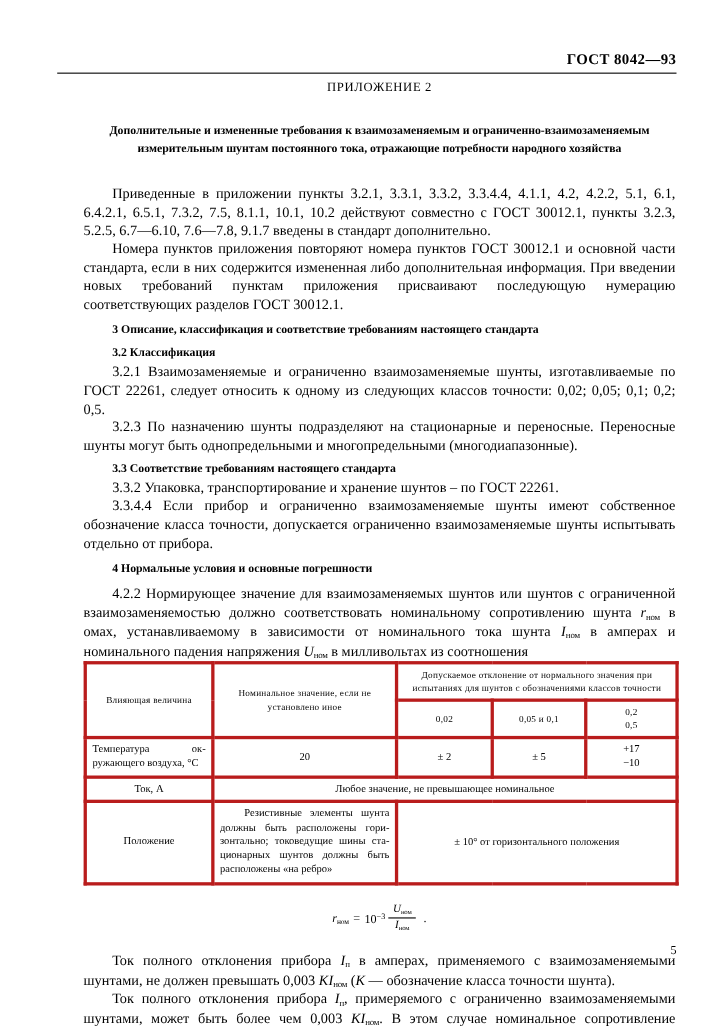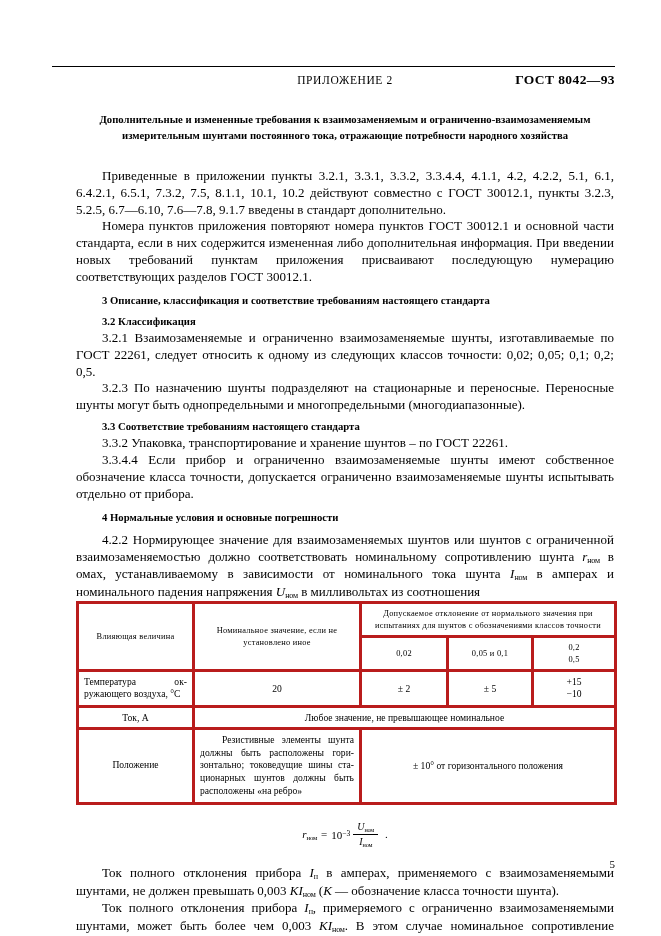--- a/index.html
+++ b/index.html
@@ -26,21 +26,20 @@
 
   
   .gost-header {
     position: absolute;
     right: 46px;
     top: 46px;
     font-size: 13.5px;
     font-weight: bold;
     letter-spacing: 0.4px;
     white-space: nowrap;
-    margin-top: 26px;
   }
   .header-rule {
     position: absolute;
     left: 52px;
     right: 46px;
     top: 66px;
     height: 1px;
     background: #000;
   }
 
@@ -211,21 +210,21 @@
 
   <div class="gost-header">ГОСТ 8042—93</div>
   <div class="header-rule"></div>
 
   <div class="content">
 
     <div class="appendix-label">ПРИЛОЖЕНИЕ 2</div>
 
     <div class="doc-title">
       <span>Дополнительные и измененные требования к взаимозаменяемым и ограниченно-взаимозаменяемым</span><br>
-      <span>измерительным шунтами постоянного тока, отражающие потребности народного хозяйства</span>
+      <span>измерительным шунтам постоянного тока, отражающие потребности народного хозяйства</span>
     </div>
 
     <div class="gap-md"></div>
 
     <p class="body-text">Приведенные в приложении пункты 3.2.1, 3.3.1, 3.3.2, 3.3.4.4, 4.1.1, 4.2, 4.2.2, 5.1, 6.1, 6.4.2.1, 6.5.1, 7.3.2, 7.5, 8.1.1, 10.1, 10.2 действуют совместно с ГОСТ 30012.1, пункты 3.2.3, 5.2.5, 6.7—6.10, 7.6—7.8, 9.1.7 введены в стандарт дополнительно.</p>
     <p class="body-text">Номера пунктов приложения повторяют номера пунктов ГОСТ 30012.1 и основной части стандарта, если в них содержится измененная либо дополнительная информация. При введении новых требований пунктам приложения присваивают последующую нумерацию соответствующих разделов ГОСТ 30012.1.</p>
 
     <h3 class="section-head">3  Описание, классификация и соответствие требованиям настоящего стандарта</h3>
     <h4 class="sub-head">3.2  Классификация</h4>
 
@@ -273,21 +272,21 @@
           </th>
         </tr>
       </thead>
       <tbody>
         <tr>
           <td class="row-label align-just">Температура ок-ружающего воздуха, °С</td>
           <td class="bottomish">20</td>
           <td class="bottomish">± 2</td>
           <td class="bottomish">± 5</td>
           <td class="bottomish two-line">
-            <span>+15</span><br>
+            <span>+17</span><br>
             <span>−10</span>
           </td>
         </tr>
         <tr>
           <td class="cell-center">Ток, А</td>
           <td colspan="4" class="cell-center">Любое значение, не превышающее номинальное</td>
         </tr>
         <tr>
           <td class="row-label">Положение</td>
           <td class="cell-just">Резистивные элементы шунта должны быть расположены гори-зонтально; токоведущие шины ста-ционарных шунтов должны быть расположены «на ребро»</td>

